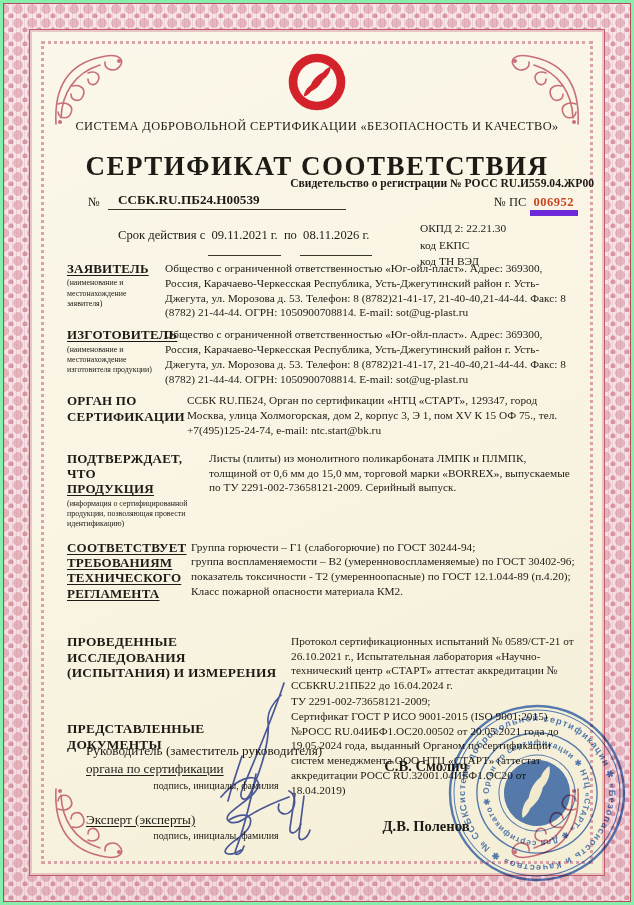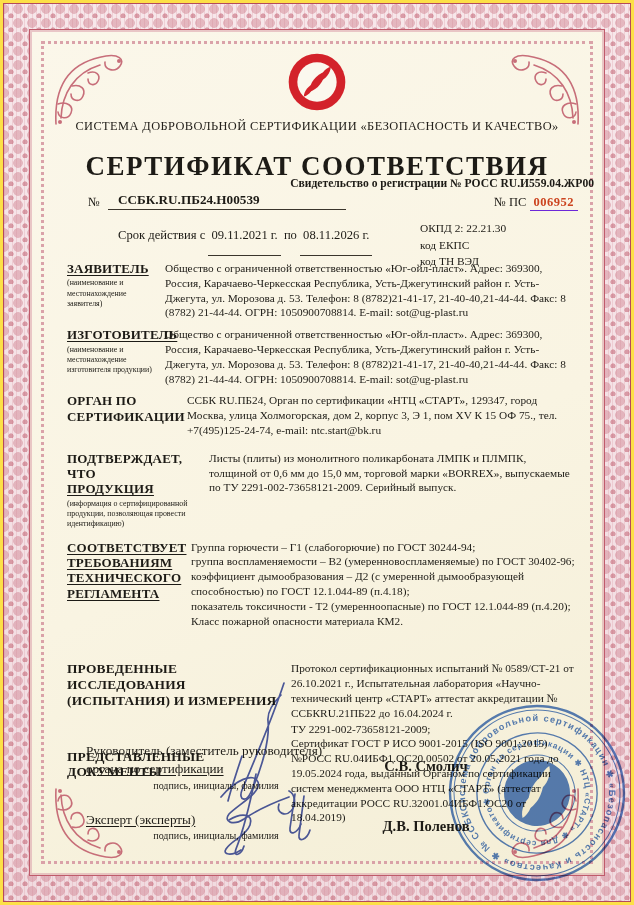--- a/index.html
+++ b/index.html
@@ -1,19 +1,19 @@
 <!DOCTYPE html>
 <html><head>
 <meta charset="utf-8">
 <style>
   html,body { margin:0; padding:0; background:#e9e6de; }
   * { box-sizing:border-box; }
   .page {
     position:relative; width:634px; height:905px; margin:0 auto;
-    background:#fde047; overflow:hidden;
+    background:#86efac; overflow:hidden;
     font-family:"Liberation Serif","DejaVu Serif",serif;
     color:#1d1b16;
   }
   
   .band {
     position:absolute; inset:3px;
     border:1px solid #b44a5c;
     background-color:#f6e4e7;
     background-image:
       radial-gradient(circle at 7px 12px, rgba(193,95,112,.55) 0 2.2px, transparent 3px),
@@ -46,21 +46,21 @@
     font-size:12.4px; letter-spacing:.4px; color:#24211c; }
   .reg-line { position:absolute; top:136px; left:40px; right:40px; text-align:right;
     font-size:11.6px; font-weight:bold;margin-top:41px; }
   .title { position:absolute; top:151px; left:0; right:0; text-align:center;
     font-size:27px; font-weight:bold; letter-spacing:1.5px; }
   .num-row { position:absolute; top:192px; left:88px; right:56px;
     display:flex; align-items:flex-end; font-size:12.5px; }
   .cert-line { display:inline-block; min-width:238px; margin-left:8px; padding:0 10px 1px;
     border-bottom:1px solid #3a352c; font-weight:bold; font-size:13.2px; }
   .form-no { margin-left:auto; white-space:nowrap; }
-  .form-underline { border-bottom:1px solid #6d28d9; padding:0 4px 1px; }
+  .form-underline { border-bottom:6px solid #6d28d9; padding:0 4px 1px; }
   .form-number { color:#cc4520; font-weight:bold; letter-spacing:.5px; }
 
   .validity { position:absolute; top:228px; left:118px; font-size:12.6px; }
   .validity .date { border-bottom:1px solid #3a352c; padding:0 3px 13px; }
   .codes { position:absolute; top:220px; left:420px; font-size:11.4px; line-height:1.45; }
 
   
   .sections { position:absolute; top:261px; left:67px; width:510px; }
   .row { display:grid; column-gap:12px; }
   .row.ca { grid-template-columns:86px 1fr;  margin-bottom:7px; }
@@ -192,21 +192,20 @@
         <div class="sublabel">(информация о сертифицированной продукции, позволяющая провести идентификацию)</div>
       </div>
       <div class="text">Листы (плиты) из монолитного поликарбоната ЛМПК и ПЛМПК, толщиной от 0,6 мм до 15,0 мм, торговой марки «BORREX», выпускаемые по ТУ 2291-002-73658121-2009. Серийный выпуск.</div>
     </div>
 
     <div class="row cd">
       <div class="label u">СООТВЕТСТВУЕТ ТРЕБОВАНИЯМ ТЕХНИЧЕСКОГО РЕГЛАМЕНТА</div>
       <div class="text">
         <p>Группа горючести – Г1 (слабогорючие) по ГОСТ 30244-94;</p>
         <p>группа воспламеняемости – В2 (умеренновоспламеняемые) по ГОСТ 30402-96;</p>
-        <p>коэффициент дымообразования – Д2 (с умеренной дымообразующей способностью) по ГОСТ 12.1.044-89 (п.4.18);</p>
         <p>показатель токсичности - Т2 (умеренноопасные) по ГОСТ 12.1.044-89 (п.4.20);</p>
         <p>Класс пожарной опасности материала КМ2.</p>
       </div>
     </div>
 
     <div class="row ce">
       <div class="label lbl-big">ПРОВЕДЕННЫЕ ИССЛЕДОВАНИЯ (ИСПЫТАНИЯ) И ИЗМЕРЕНИЯ</div>
       <div class="text">Протокол сертификационных испытаний № 0589/СТ-21 от 26.10.2021 г., Испытательная лаборатория «Научно-технический центр «СТАРТ» аттестат аккредитации № ССБКRU.21ПБ22 до 16.04.2024 г.</div>
     </div>
 

